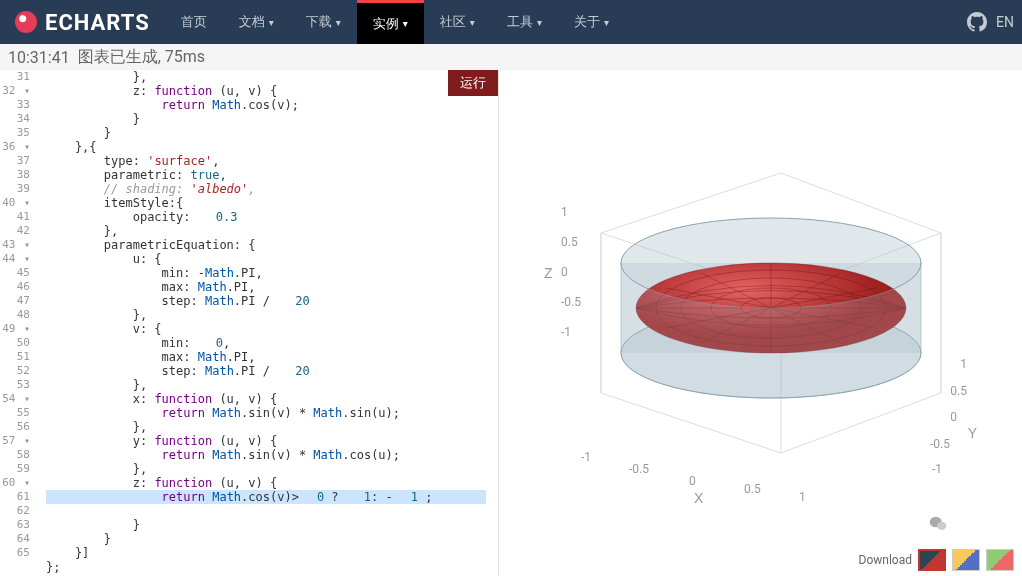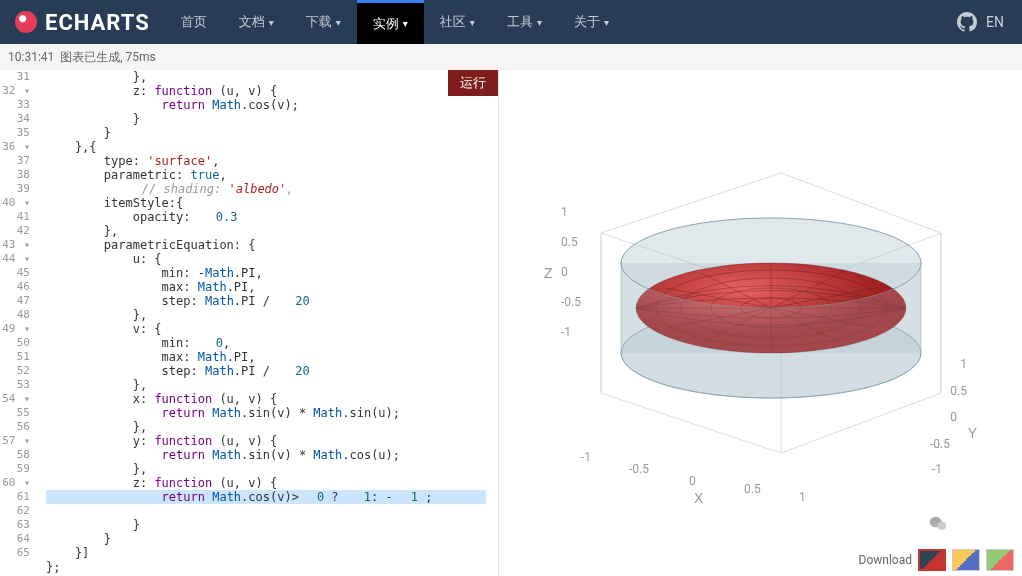--- a/index.html
+++ b/index.html
@@ -2,37 +2,37 @@
 <html><head>
 <meta charset="utf-8">
 <style>
 * { margin:0; padding:0; box-sizing:border-box; }
 body { font-family:-apple-system,BlinkMacSystemFont,"Segoe UI",Roboto,sans-serif; background:#fff; height:576px; width:1022px; overflow:hidden; }
 .header { background:#293c55; display:flex; align-items:center; height:44px; color:#fff; }
 .logo { display:flex; align-items:center; padding:0 15px; font-weight:bold; font-size:22px; letter-spacing:1px; }
 .logo-icon { width:22px; height:22px; border-radius:50%; background:radial-gradient(circle at 35% 35%,#fff 0%,#fff 15%,#e43c59 20%,#e43c59 100%); margin-right:8px; display:inline-block; }
 .nav { display:flex; height:100%; flex:1; }
 .nav-item { padding:8px 16px; display:flex; align-items:center; color:#c4ccd3; cursor:pointer; font-size:13px; }
-.nav-item.active { background:#000; color:#fff; border-top:3px solid #3b82f6; }
+.nav-item.active { background:#000; color:#fff; border-top:3px solid #ef4444; }
 .nav-item .caret { margin-left:4px; font-size:10px; }
-.nav-right { display:flex; align-items:center; padding-right:18px; gap:9px; }
+.nav-right { display:flex; align-items:center; padding-right:8px; gap:9px; }
 .gh-icon{ width:20px; height:20px; fill:#c4ccd3; }
 .lang { color:#c4ccd3; font-size:14px; }
-.status-bar { background:#f5f5f5; height:26px; display:flex; align-items:center; padding:0 8px; font-size:12px; color:#666; }
+.status-bar { background:#f5f5f5; height:26px; display:flex; align-items:center; padding:0 8px; font-size:16px; color:#666; }
 .main { display:flex; height:506px; }
 .editor { width:498px; background:#fff; position:relative; font-family:Consolas,Monaco,monospace; font-size:12px; overflow:hidden; }
 .run-btn { position:absolute; top:0; right:0; background:#7f1d1d; color:#fff; padding:4px 12px; font-size:13px; border:none; cursor:pointer; }
 .gutter { position:absolute; left:0; top:0; width:36px; background:#fff; color:#999; text-align:right; padding-right:6px; font-size:11px; line-height:14px; }
 .code { position:absolute; left:46px; top:0; white-space:pre; line-height:14px; color:#333; font-size:12px; }
 .code .kw { color:#708; }
 .code .str { color:#a22; }
 .code .num { color:#168;margin-left:18px; }
 .code .var { color:#05a; }
 .code .bool { color:#168; }
-.code .cmt { color:#999; font-style:italic;margin-left:38px; }
+.code .cmt { color:#999; font-style:italic; }
 .fold { color:#999; font-size:10px; display:inline-block; width:8px; }
 .hl-line { background:#cce5ff; display:block; width:440px; }
 .preview { flex:1; background:#fff; border-left:1px solid #e0e0e0; position:relative; }
 .chart-area { position:absolute; top:40px; left:20px; right:20px; bottom:60px; display:flex; align-items:center; justify-content:center; }
 .axis-label { position:absolute; font-size:14px; color:#999; font-family:sans-serif; }
 .tick { position:absolute; font-size:12px; color:#999; }
 .watermark { position:absolute; bottom:45px; right:70px; font-size:14px; color:#888; display:flex; align-items:center; }
 .wechat-icon{ width:18px; height:15px; margin-right:5px; }
 .bottom-bar { position:absolute; bottom:5px; right:8px; display:flex; align-items:center; gap:6px; font-size:12px; color:#666; }
 .theme-box { width:28px; height:22px; border:1px solid #ccc; cursor:pointer; }

